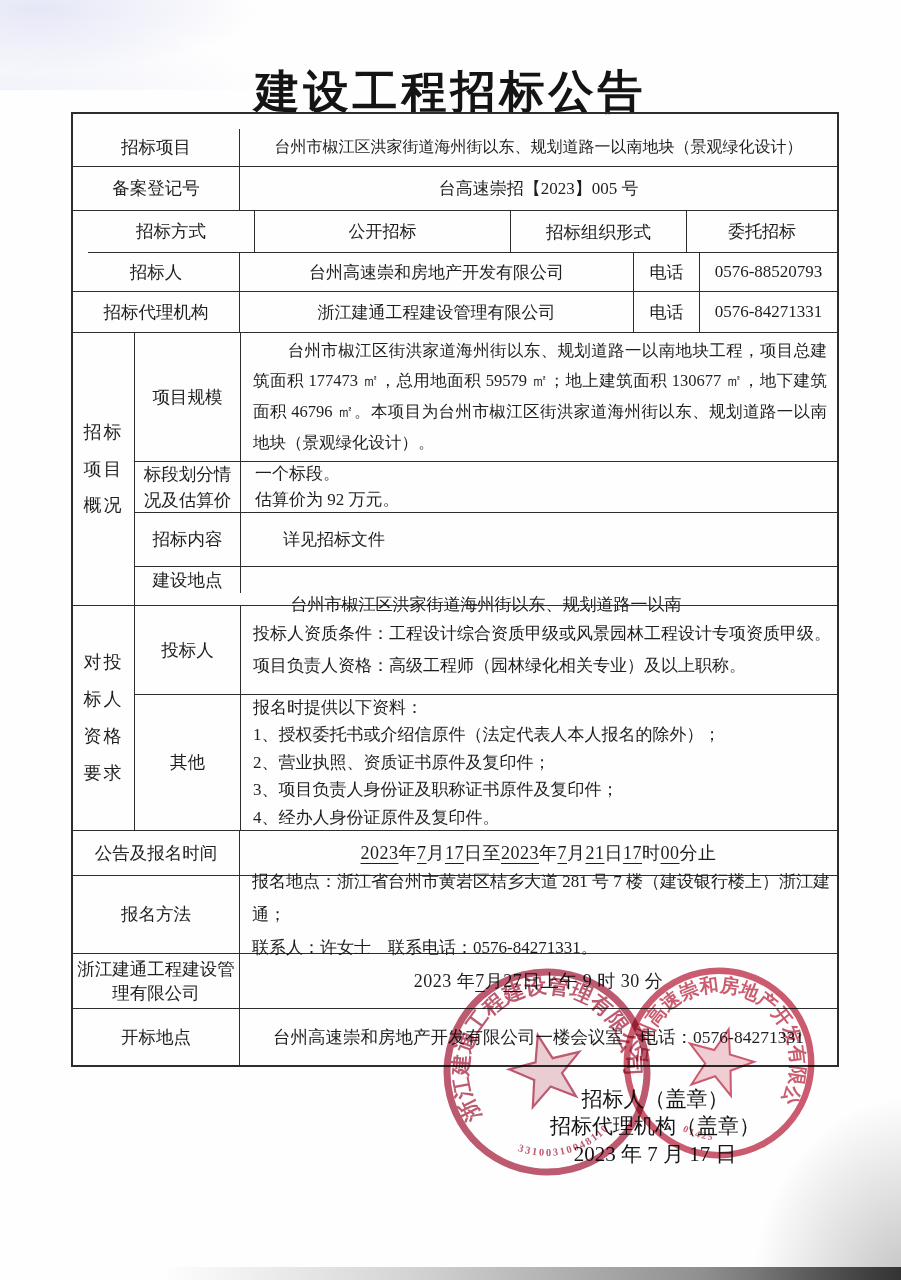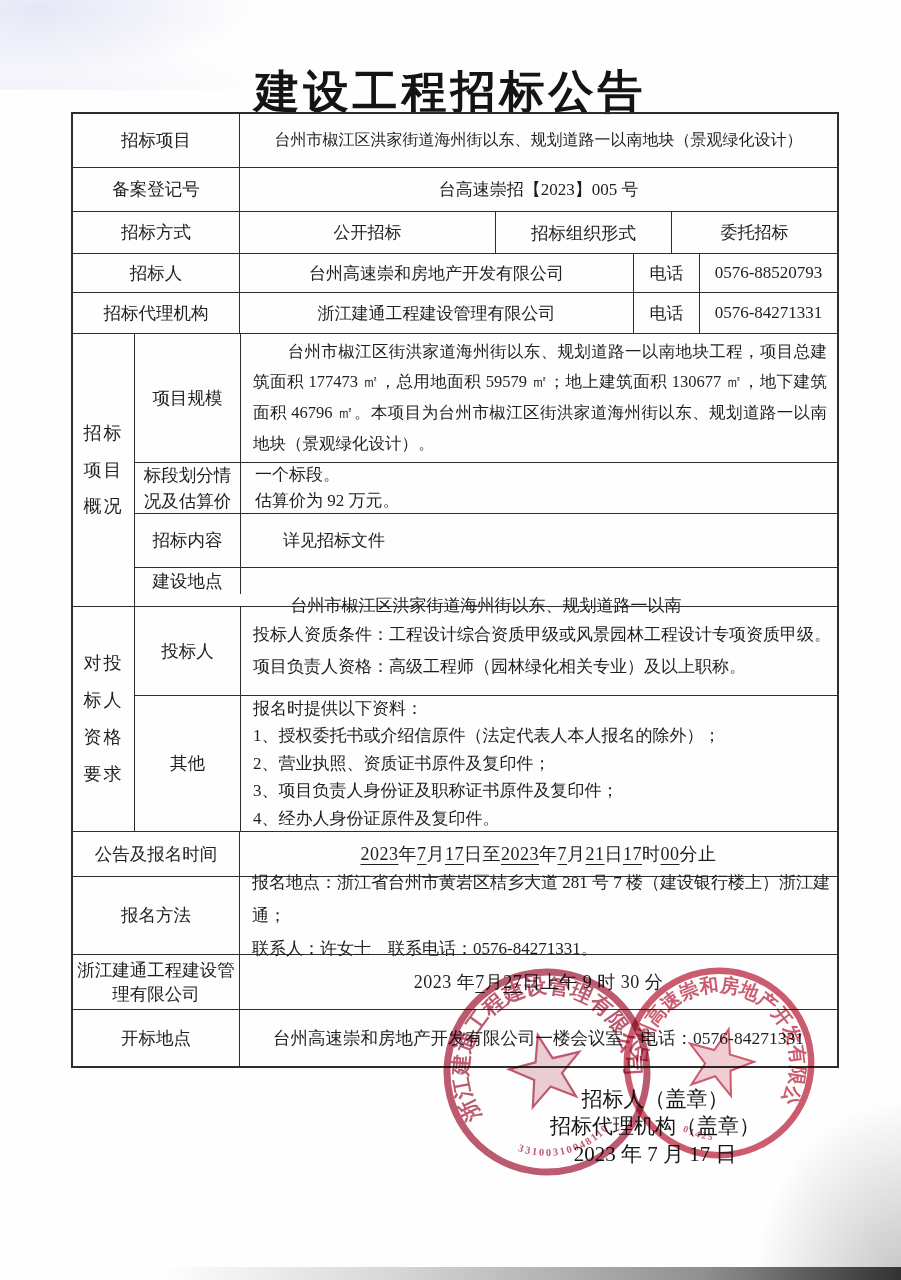--- a/index.html
+++ b/index.html
@@ -52,31 +52,31 @@
 <body>
 
 <div class="page">
 
   <div class="scan-topleft"></div>
 
   <div class="title">建设工程招标公告</div>
 
   <div class="tbl">
 
-    <div class="tr" style="height:54px;">
+    <div class="tr" style="height:38px;margin-top:15px;">
       <div class="td lbl">招标项目</div>
       <div class="td val" style="font-size:16px;">台州市椒江区洪家街道海州街以东、规划道路一以南地块（景观绿化设计）</div>
     </div>
 
     <div class="tr" style="height:44px;">
       <div class="td lbl">备案登记号</div>
       <div class="td val">台高速崇招【2023】005 号</div>
     </div>
 
-    <div class="tr" style="height:42px;">
+    <div class="tr" style="height:42px;margin-left:15px;">
       <div class="td lbl">招标方式</div>
       <div class="td" style="width:256px;flex:none;font-size:17px;">公开招标</div>
       <div class="td" style="width:176px;flex:none;font-size:17.5px;">招标组织形式</div>
       <div class="td val">委托招标</div>
     </div>
 
     <div class="tr" style="height:39px;">
       <div class="td lbl">招标人</div>
       <div class="td" style="width:394px;flex:none;font-size:17px;">台州高速崇和房地产开发有限公司</div>
       <div class="td" style="width:66px;flex:none;font-size:17px;">电话</div>

